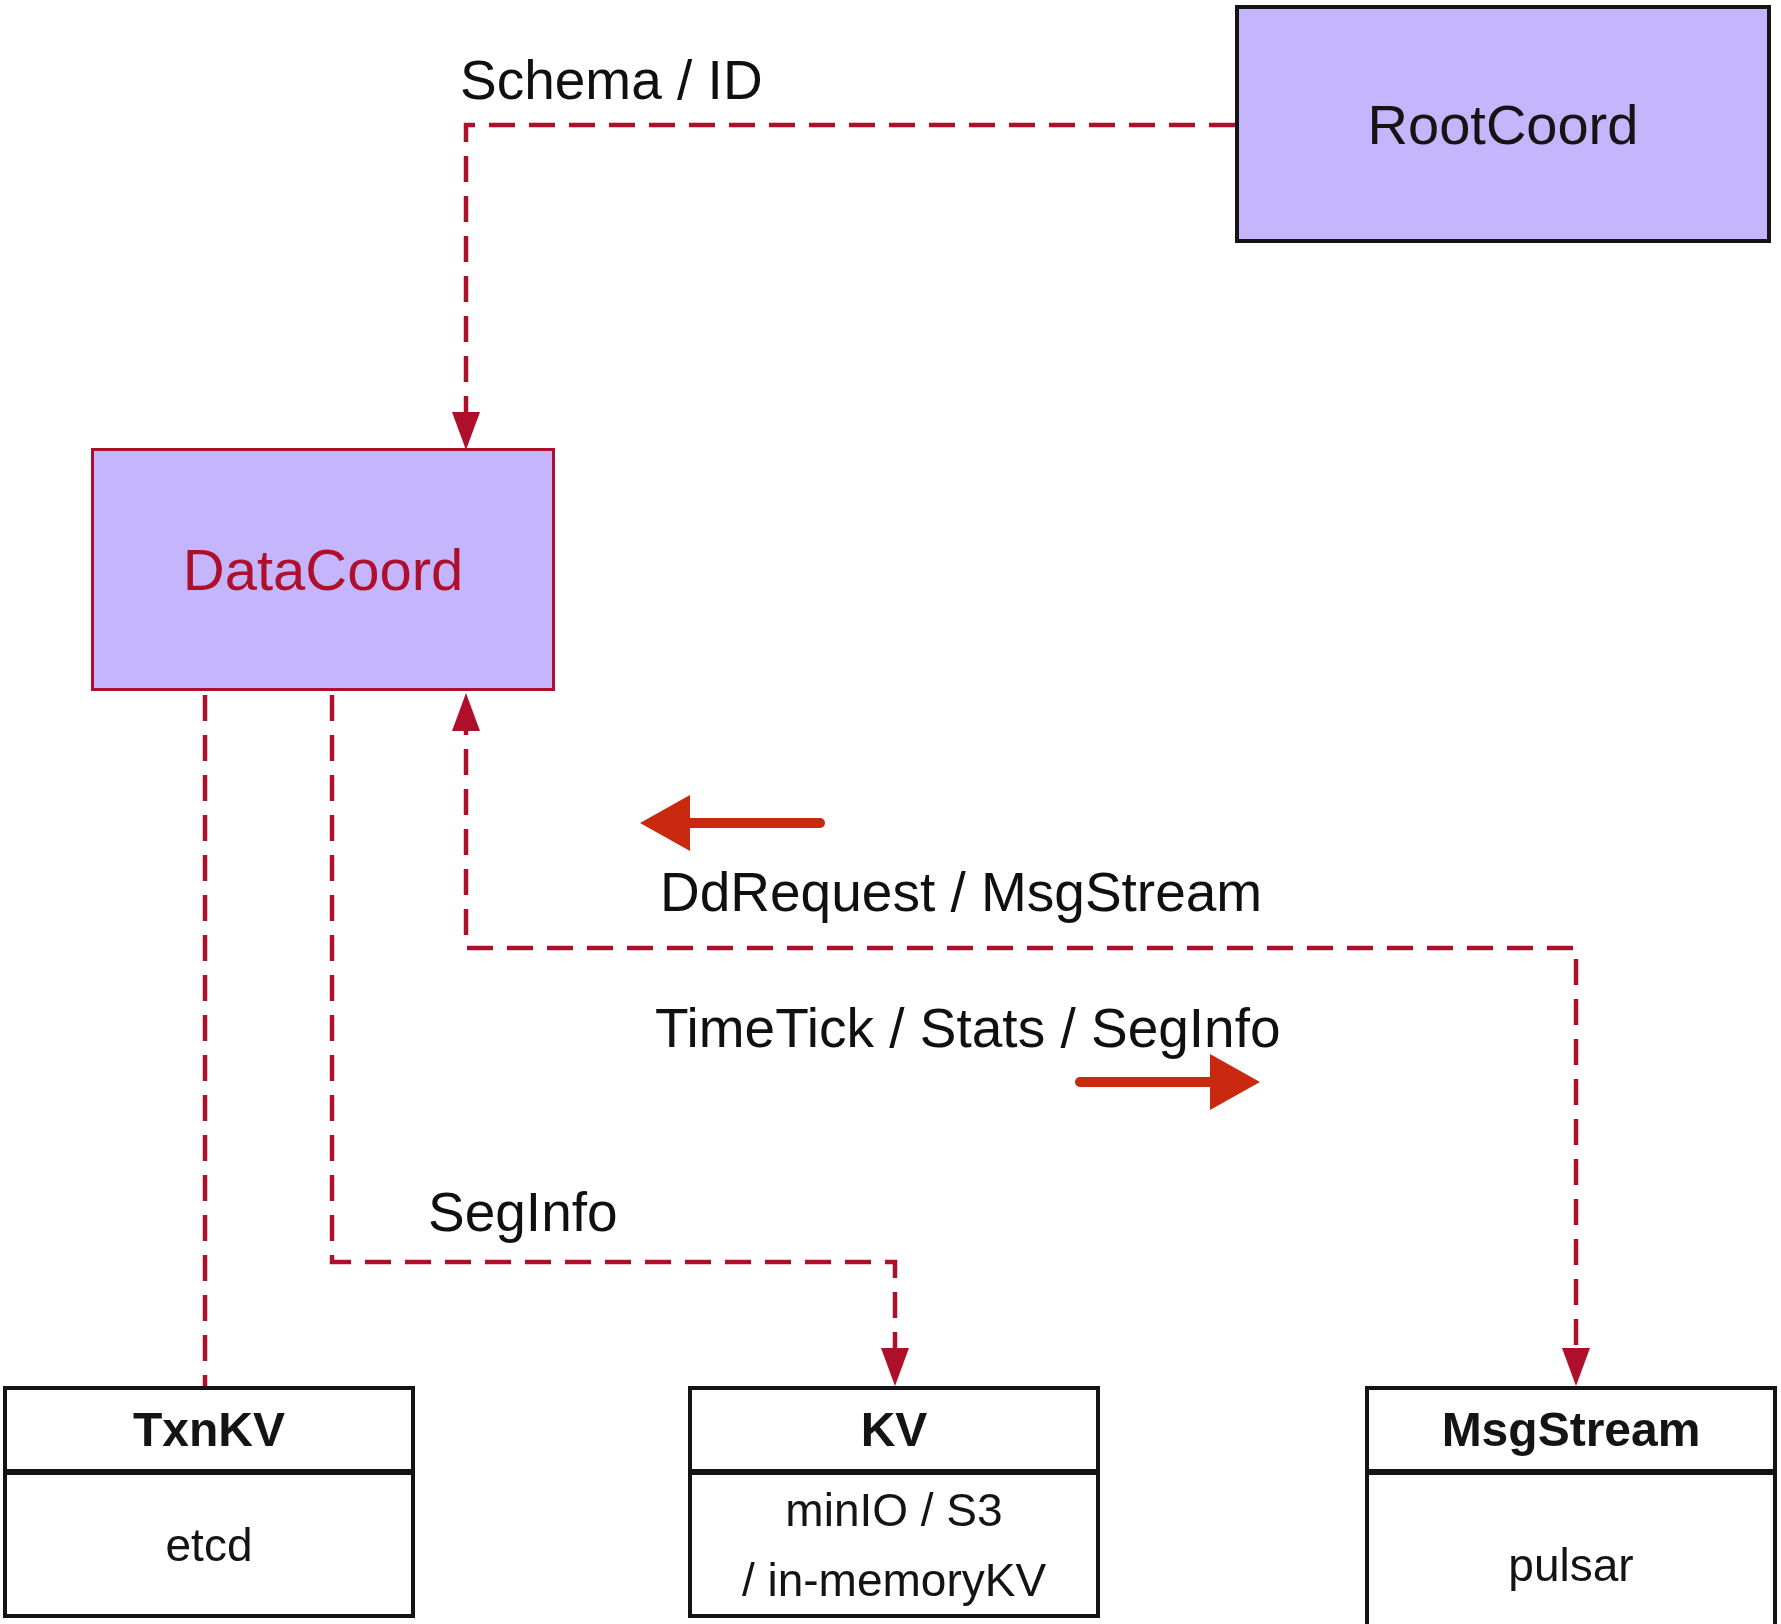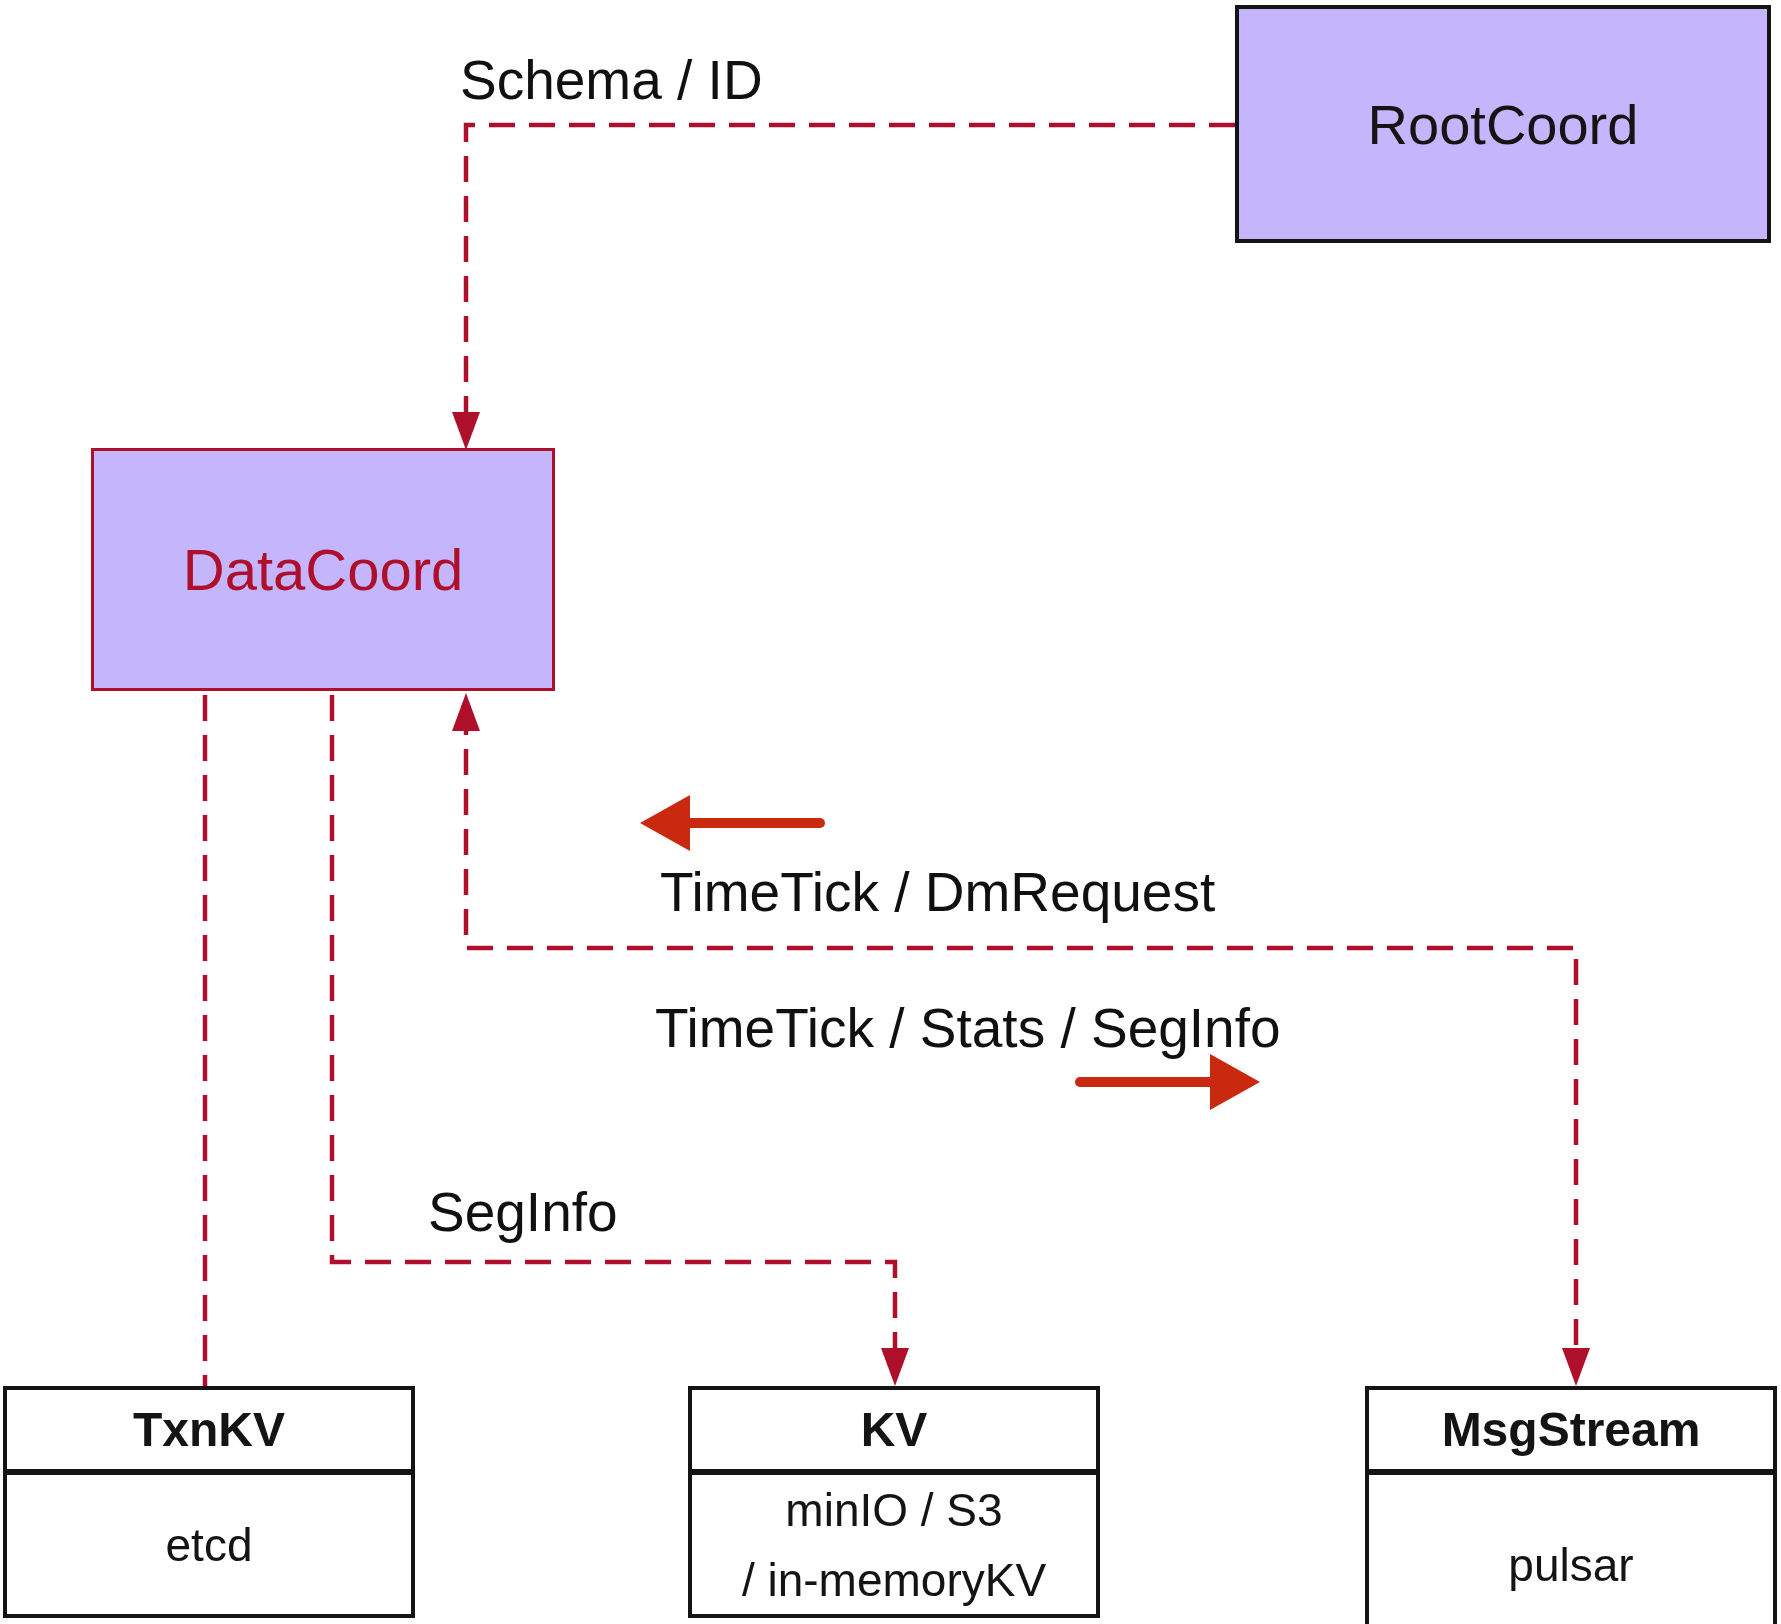--- a/index.html
+++ b/index.html
@@ -138,19 +138,19 @@
 
   <div class="node3" id="msgstream">
     <div class="node3-header">MsgStream</div>
     <div class="node3-body">
       <span>pulsar</span>
     </div>
   </div>
 
   <div class="edge-label" id="schema-id-label">Schema / ID</div>
 
-  <div class="edge-label" id="dd-label">TimeTick / DmRequest</div>
+  <div class="edge-label" id="dd-label">DdRequest / MsgStream</div>
 
   <div class="edge-label" id="tt-label">TimeTick / Stats / SegInfo</div>
 
   <div class="edge-label" id="binlogs-label">SegInfo</div>
 
 </div>
 
 </body></html>

